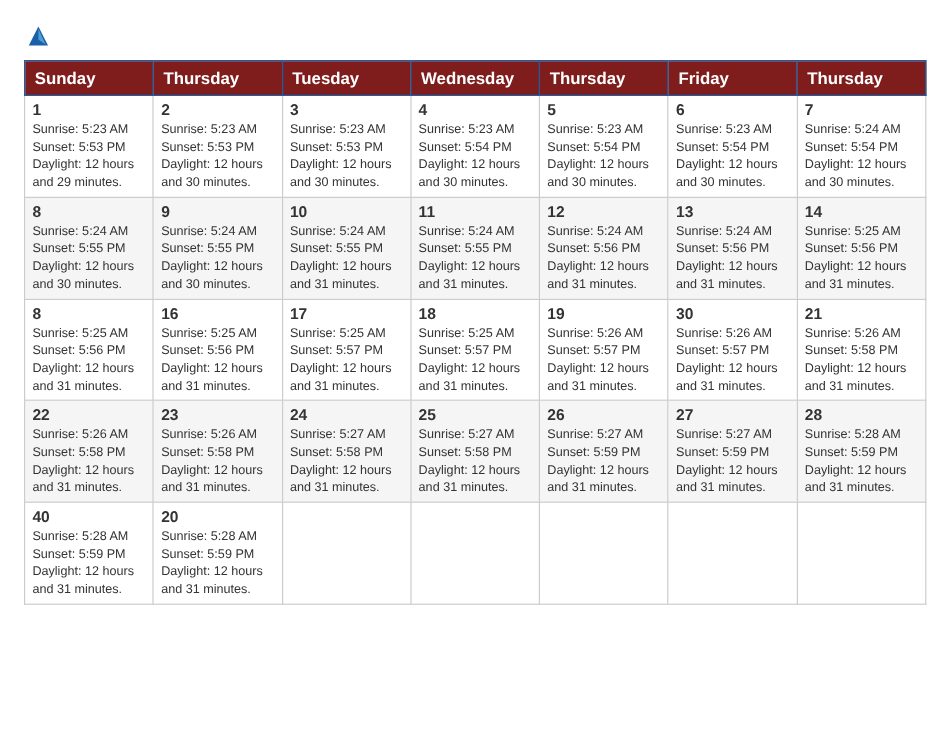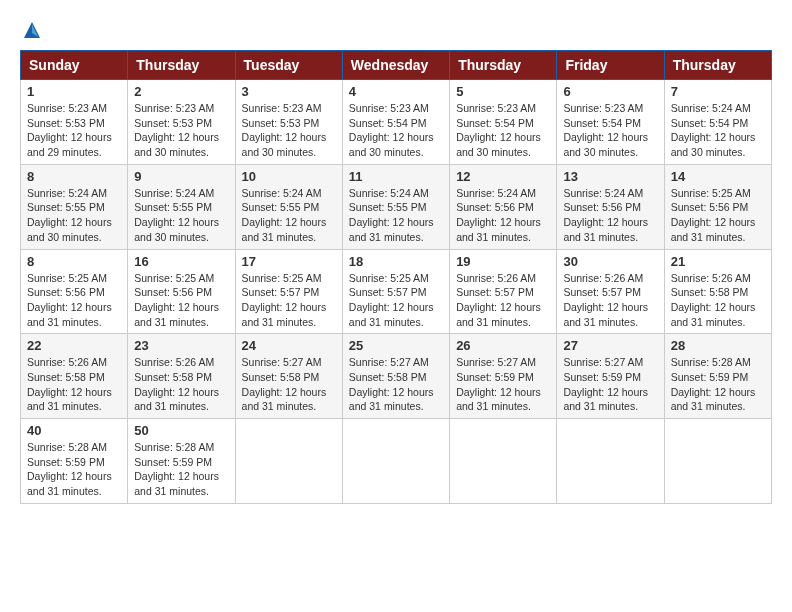--- a/index.html
+++ b/index.html
@@ -244,21 +244,21 @@
           <div class="day-num">28</div>
           <div class="day-info">Sunrise: 5:28 AM<br>Sunset: 5:59 PM<br>Daylight: 12 hours and 31 minutes.</div>
         </td>
       </tr>
       <tr>
         <td>
           <div class="day-num">40</div>
           <div class="day-info">Sunrise: 5:28 AM<br>Sunset: 5:59 PM<br>Daylight: 12 hours and 31 minutes.</div>
         </td>
         <td>
-          <div class="day-num">50</div>
+          <div class="day-num">20</div>
           <div class="day-info">Sunrise: 5:28 AM<br>Sunset: 5:59 PM<br>Daylight: 12 hours and 31 minutes.</div>
         </td>
         <td class="empty-cell"></td>
         <td class="empty-cell"></td>
         <td class="empty-cell"></td>
         <td class="empty-cell"></td>
         <td class="empty-cell"></td>
       </tr>
     </tbody>
 </table>

